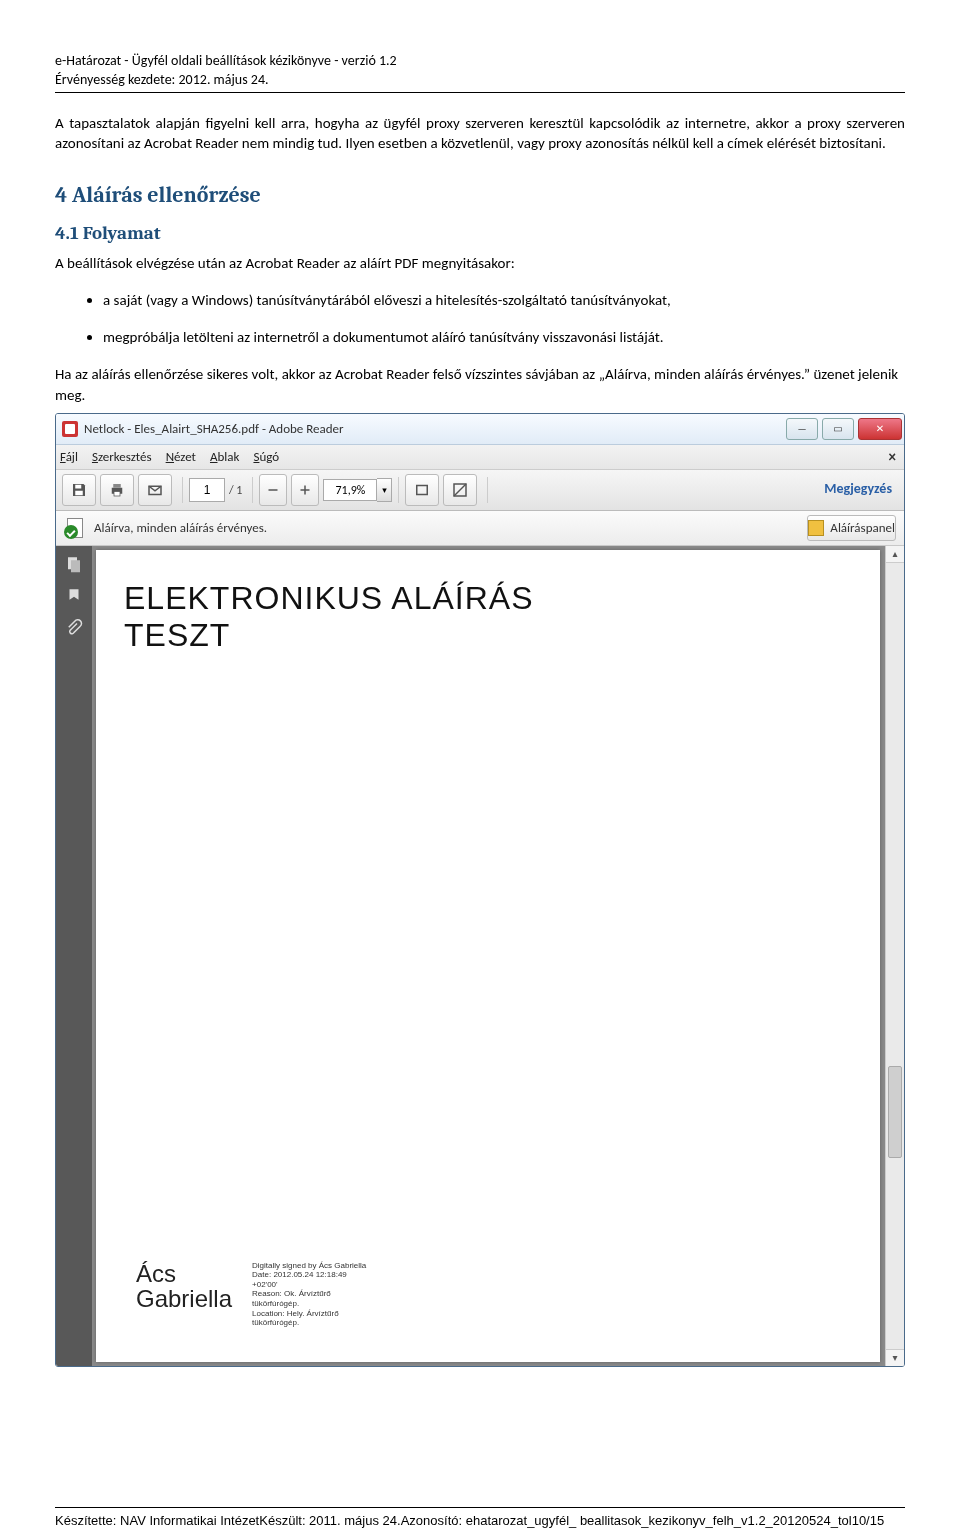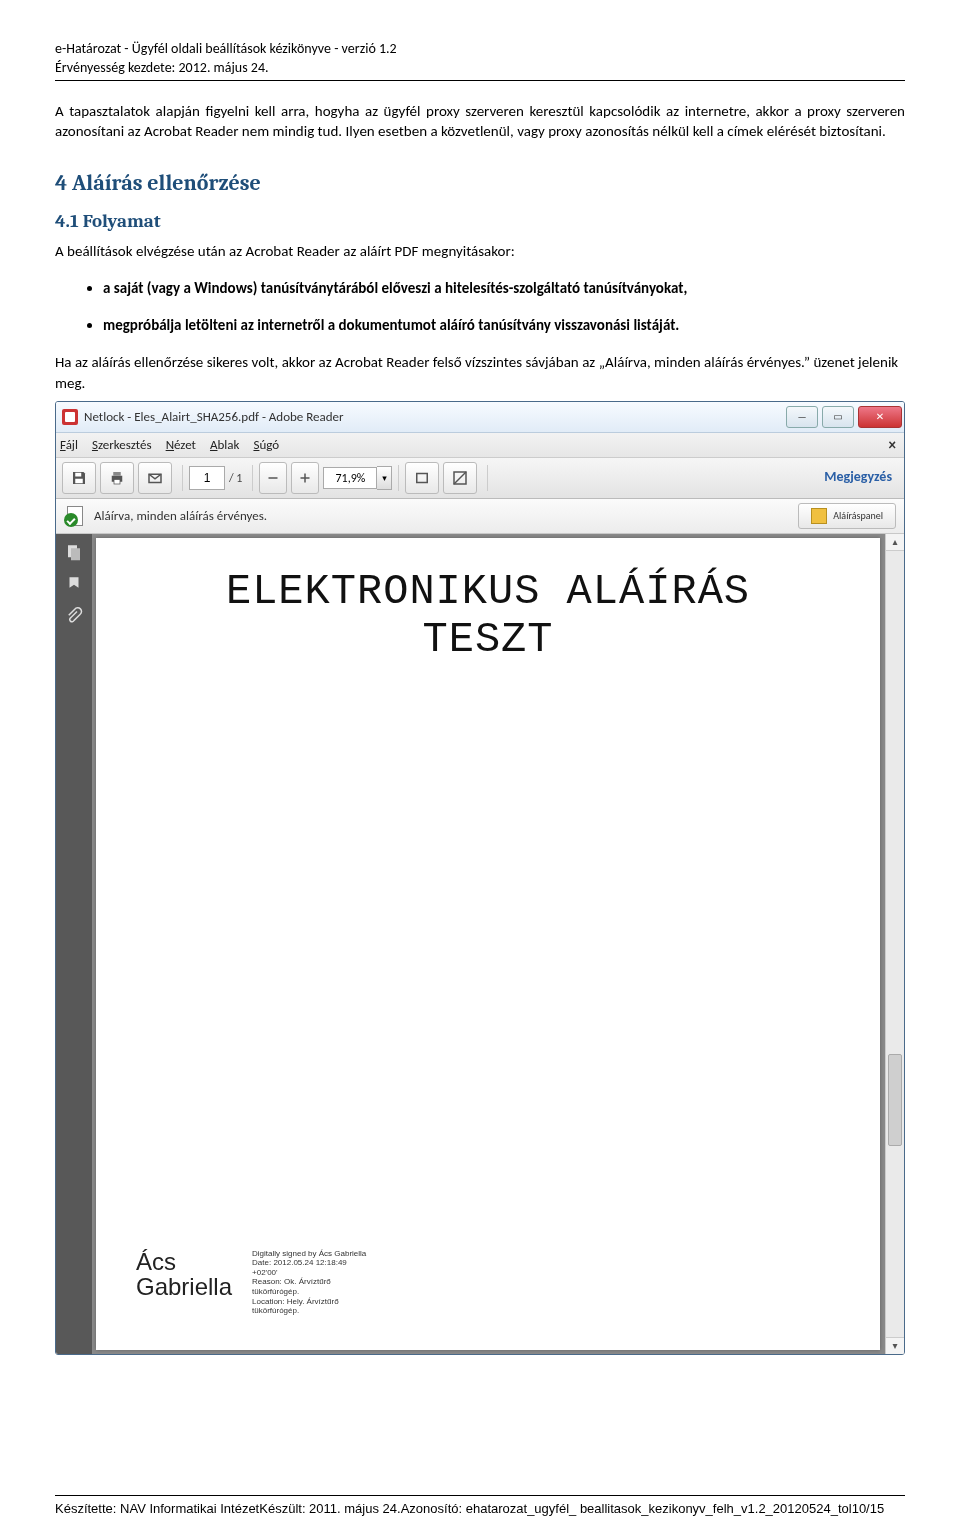--- a/index.html
+++ b/index.html
@@ -4,28 +4,28 @@
 <style>
   body {
     font-family: Calibri, Arial, sans-serif;
     margin: 0;
     padding: 40px 55px;
     width: 850px;
     color: #000;
     font-size: 15px;
     line-height: 1.35;
   }
-  .header-block { border-bottom: 1px solid #000; padding-bottom: 2px; margin-bottom: 20px; }
+  .header-block { border-bottom: 1px solid #000; padding-bottom: 2px; margin-bottom: 20px; margin-top: 12px; }
   .header-line { font-size: 14px; }
   .para { margin: 0 0  18px 0; text-align: justify; }
   h1.section { color: #1F4E79; font-family: Cambria, Georgia, serif; font-size: 22px; font-weight: bold; margin: 28px 0 10px 0; }
   h2.subsection { color: #1F4E79; font-family: Cambria, Georgia, serif; font-size: 19px; font-weight: bold; margin: 10px 0 4px 0; }
   .intro { margin: 6px 0 4px 0; }
   ul.bullets { margin: 2px 0 4px 0; padding-left: 48px; }
-  ul.bullets li { margin: 17px 0; font-weight: bold; }
+  ul.bullets li { margin: 17px 0; }
   .conclude { margin: 2px 0 6px 0; }
   
   .app-window { border: 1px solid #4a6a8a; border-radius: 3px; overflow: hidden; margin-top: 8px; background:#fff;}
   .titlebar { display:flex; align-items:center; height:30px;
     background: linear-gradient(#f7fbff,#e1ecf7); border-bottom:1px solid #bcd; font-size:13px; color:#333;justify-content:flex-end;}
   .titlebar .app-icon { width:16px; height:16px; margin:0 6px; background:#cc3333; border-radius:2px; position:relative;}
   .titlebar .app-icon:after{content:"";position:absolute;left:3px;top:3px;width:10px;height:10px;background:#fff;border-radius:1px;}
   .titlebar .title-text { flex:1; }
   .win-btns { display:flex; }
   .win-btn { width:30px; height:20px; margin:4px 2px; border:1px solid #8aa; border-radius:3px;
@@ -52,31 +52,31 @@
   .toolbar .spacer{flex:1;}
   .comment-link{color:#2a5fa6;font-weight:bold;font-size:14px;margin-right:6px;}
   
   .sigbar { display:flex; align-items:center; height:34px; background:linear-gradient(#fbfbfb,#ececec);
     border-bottom:1px solid #c8c8c8; padding:0 8px; font-size:13px; color:#333;}
   .sig-icon { width:22px; height:22px; margin-right:8px; position:relative;}
   .sig-icon .doc{position:absolute;left:3px;top:1px;width:14px;height:18px;background:#fff;border:1px solid #888;}
   .sig-icon .chk{position:absolute;left:0;bottom:0;width:14px;height:14px;background:#2a8a2a;border-radius:50%;}
   .sig-icon .chk:after{content:"";position:absolute;left:3px;top:5px;width:6px;height:3px;border-left:2px solid #fff;border-bottom:2px solid #fff;transform:rotate(-45deg);}
   .sigbar .spacer{flex:1;}
-  .panel-btn{ height:24px; padding:0 12px; border:1px solid #bbb; border-radius:3px;
-    background:linear-gradient(#fff,#e8e8e8); display:flex; align-items:center; font-size:10px; gap:6px;}
+  .panel-btn{ height:24px; padding:0 0; border:1px solid #bbb; border-radius:3px;
+    background:linear-gradient(#fff,#e8e8e8); display:flex; align-items:center; font-size:13px; gap:6px;}
   .panel-btn .pi{width:14px;height:14px;background:#f0c040;border:1px solid #b89020;}
   
   .doc-area { display:flex; height:820px; background:#e8e8e8;}
   .side-strip{ width:36px; background:#585858; display:flex; flex-direction:column; align-items:center; padding-top:4px;}
   .side-strip .sb{ width:28px; height:28px; margin-bottom:4px; display:flex; align-items:center; justify-content:center;}
   .side-strip svg{fill:#ddd;}
   .pdf-viewport{flex:1; position:relative; background:#8a8a8a; overflow:hidden;}
   .pdf-page{ position:absolute; left:4px; right:24px; top:4px; bottom:4px; background:#fff; box-shadow:0 0 4px rgba(0,0,0,0.3); padding:30px 28px;}
-  .pdf-title{ font-family: Liberation Mono, monospace; font-size:42px; text-align:center; letter-spacing:1px; line-height:1.15; font-weight:400; color:#111;}
+  .pdf-title{ font-family: Liberation Sans, sans-serif; font-size:32px; letter-spacing:1px; line-height:1.15; font-weight:400; color:#111;}
   .sig-block{ position:absolute; left:40px; bottom:34px; display:flex; align-items:flex-start; gap:20px;}
   .sig-name{ font-family: Arial; font-size:24px; line-height:1.05; color:#222;}
   .sig-details{ font-family: Liberation Sans, sans-serif; font-size:8px; line-height:1.2; color:#333;}
   .vscroll{ position:absolute; top:0; right:0; bottom:0; width:18px; background:#eaeaea; border-left:1px solid #ccc;}
   .vscroll .up,.vscroll .dn{height:16px;display:flex;align-items:center;justify-content:center;font-size:10px;color:#555;background:#f4f4f4;border-bottom:1px solid #ccc;}
   .vscroll .dn{position:absolute;bottom:0;left:0;right:0;border-top:1px solid #ccc;border-bottom:none;}
   .vscroll .thumb{position:absolute; left:2px; right:2px; top:520px; height:90px; background:#cfcfcf; border:1px solid #aaa; border-radius:2px;}
   
   .footer-block{ margin-top:140px; border-top:1px solid #000; padding-top:4px; font-size:13px; font-family:Arial,sans-serif; display:flex; flex-direction:row;}
   .footer-row{display:flex; justify-content:space-between;}

